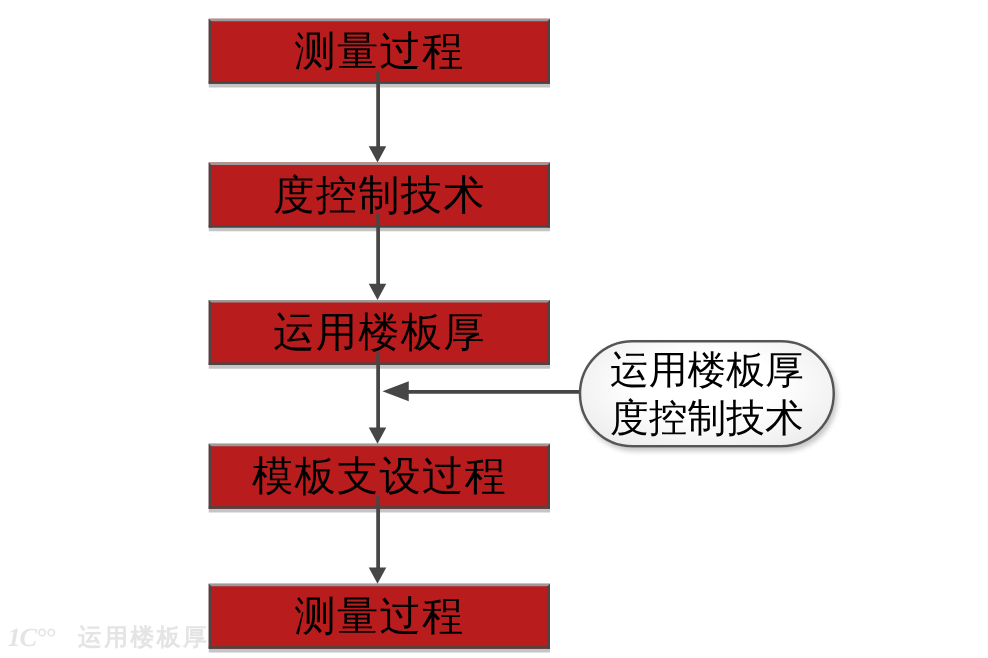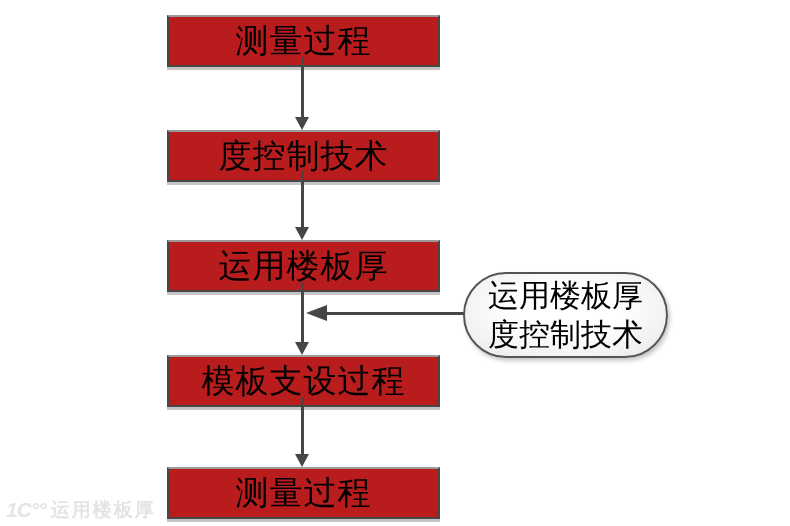--- a/index.html
+++ b/index.html
@@ -84,23 +84,24 @@
     line-height: 39px;
     color: #000000;
     white-space: nowrap;
   }
   .watermark {
     position: absolute;
     left: 6px;
     top: 497px;
     display: flex;
     align-items: center;
-    gap: 5px;
+    gap: 19px;
     color: var(--watermark, #e4e4e4);
     user-select: none;
+    font-family: Liberation Serif, serif;
   }
   .wm-logo {
     font-size: 21px;
     font-weight: bold;
     font-style: italic;
     letter-spacing: -1px;
   }
   .wm-text {
     font-size: 19px;
     font-weight: bold;

